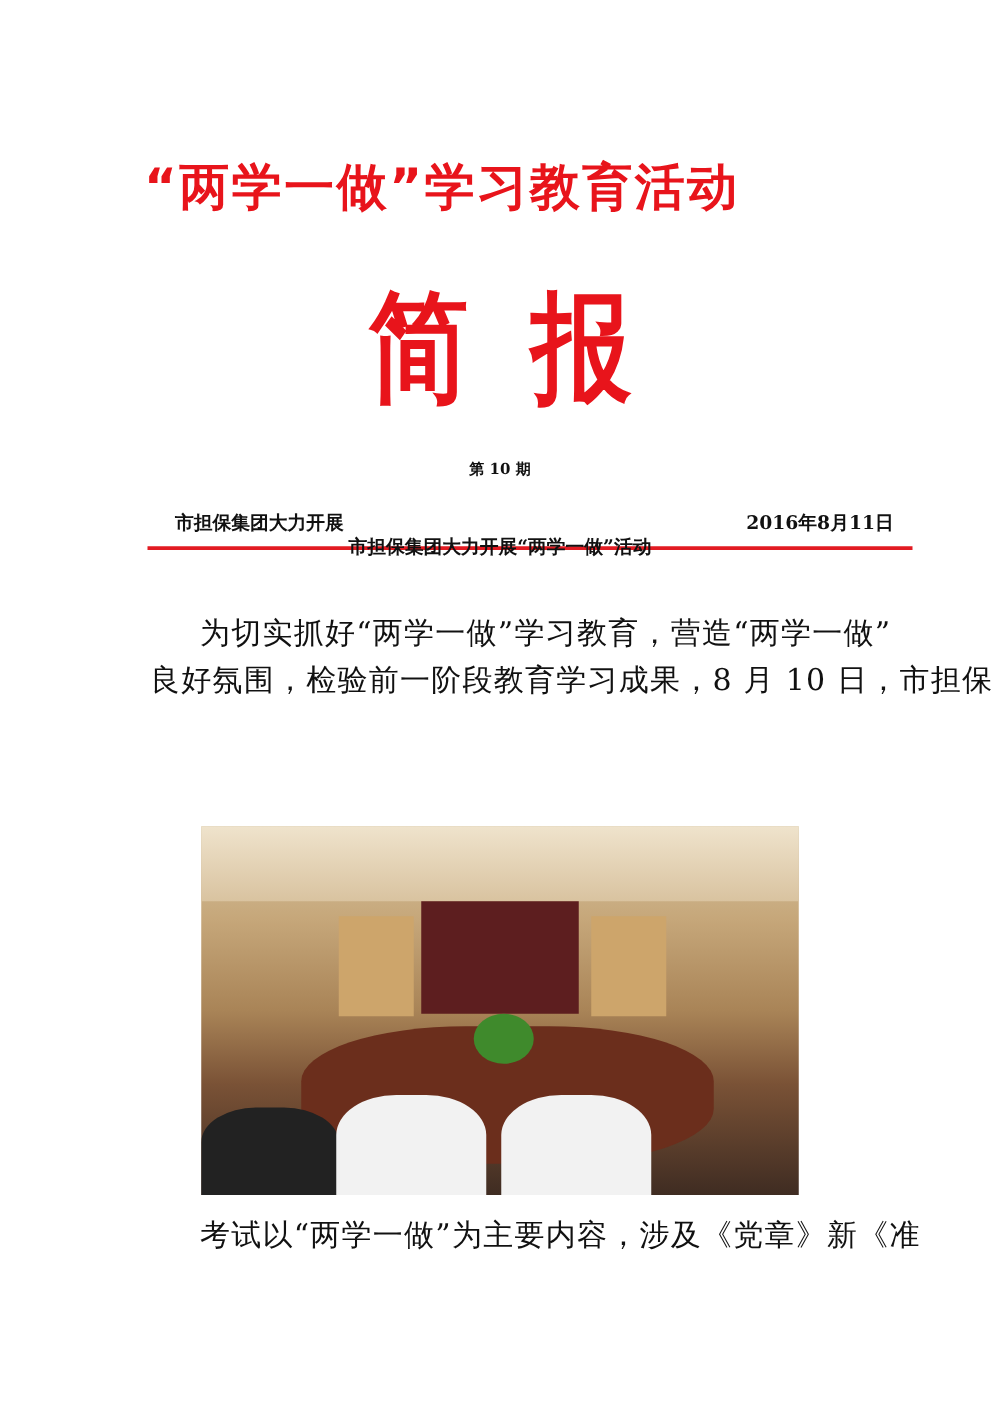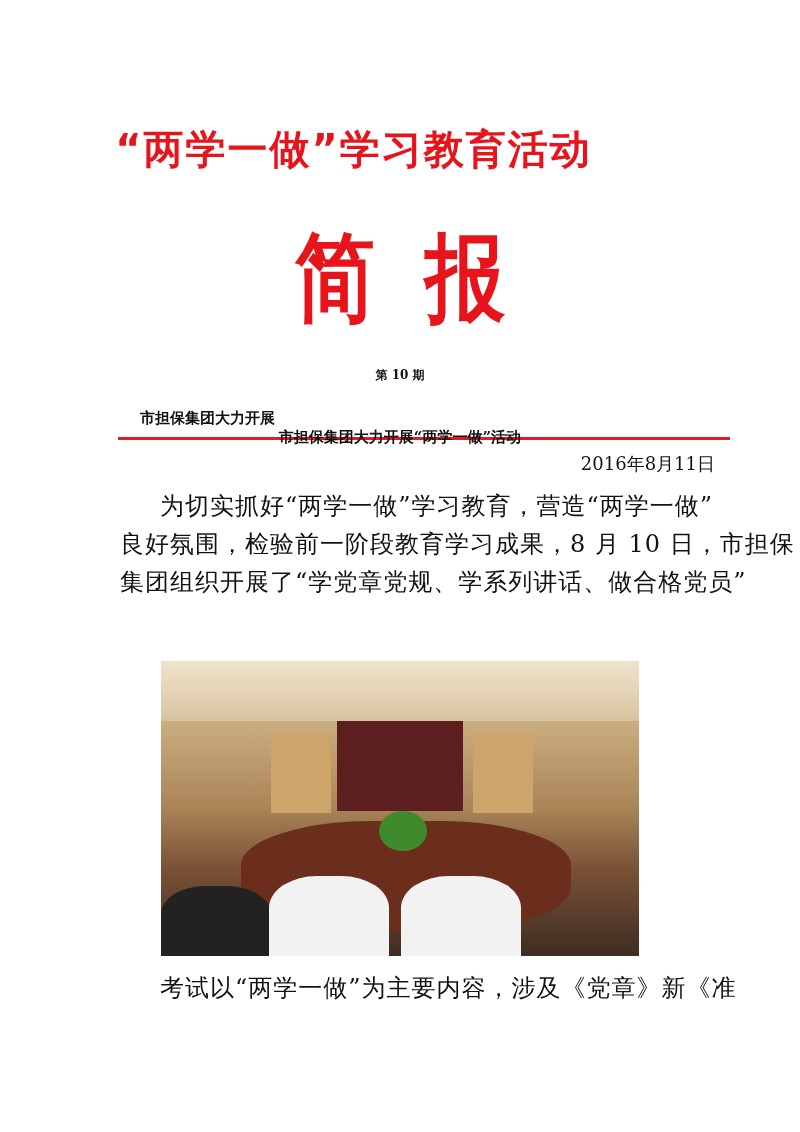--- a/index.html
+++ b/index.html
@@ -19,21 +19,21 @@
       color: #e8141b; font-size: 80px; font-weight: bold; letter-spacing: 50px;
       padding-left: 50px; box-sizing: border-box;
       font-family: "DejaVu Sans", "Liberation Sans", sans-serif;
       transform: scaleY(1.2); transform-origin: top center;
     }
     .issue {
       left: 0; width: 800px; top: 367px; text-align: center;
       font-size: 12px; font-weight: bold;
     }
     .issuer { left: 140px; top: 409px; font-size: 15px; font-weight: bold; }
-    .date { right: 85px; top: 409px; font-size: 18px; font-weight: normal; margin-top: 43px; }
+    .date { right: 85px; top: 409px; font-size: 15px; font-weight: bold; }
     .rule { left: 118px; top: 437px; width: 612px; height: 3px; background: #e21b22; }
     .headline {
       left: 0; width: 800px; top: 428px; text-align: center;
       font-size: 15px; font-weight: bold;
     }
     .para {
       left: 120px; width: 580px; font-size: 24px; line-height: 38px;
       letter-spacing: 1px;
     }
     .p1 { top: 487px; }
@@ -64,21 +64,20 @@
 <div class="abs issue">第 10 期</div>
 <div class="abs issuer">市担保集团大力开展</div>
 <div class="abs date">2016年8月11日</div>
 <div class="abs rule"></div>
 
 <div class="abs headline">市担保集团大力开展“两学一做”活动</div>
 
 <div class="abs para p1">
   <span class="line indent">为切实抓好“两学一做”学习教育，营造“两学一做”</span>
   <span class="line">良好氛围，检验前一阶段教育学习成果，8 月 10 日，市担保</span>
-  <span class="line">集团组织开展了“学党章党规、学系列讲话、做合格党员”</span>
 </div>
 
 <div class="abs photo">
   <div class="abs ceiling"></div>
   <div class="abs curtainL"></div>
   <div class="abs backwall"></div>
   <div class="abs curtainR"></div>
   <div class="abs table"></div>
   <div class="abs plant"></div>
   <div class="abs person pc"></div>

